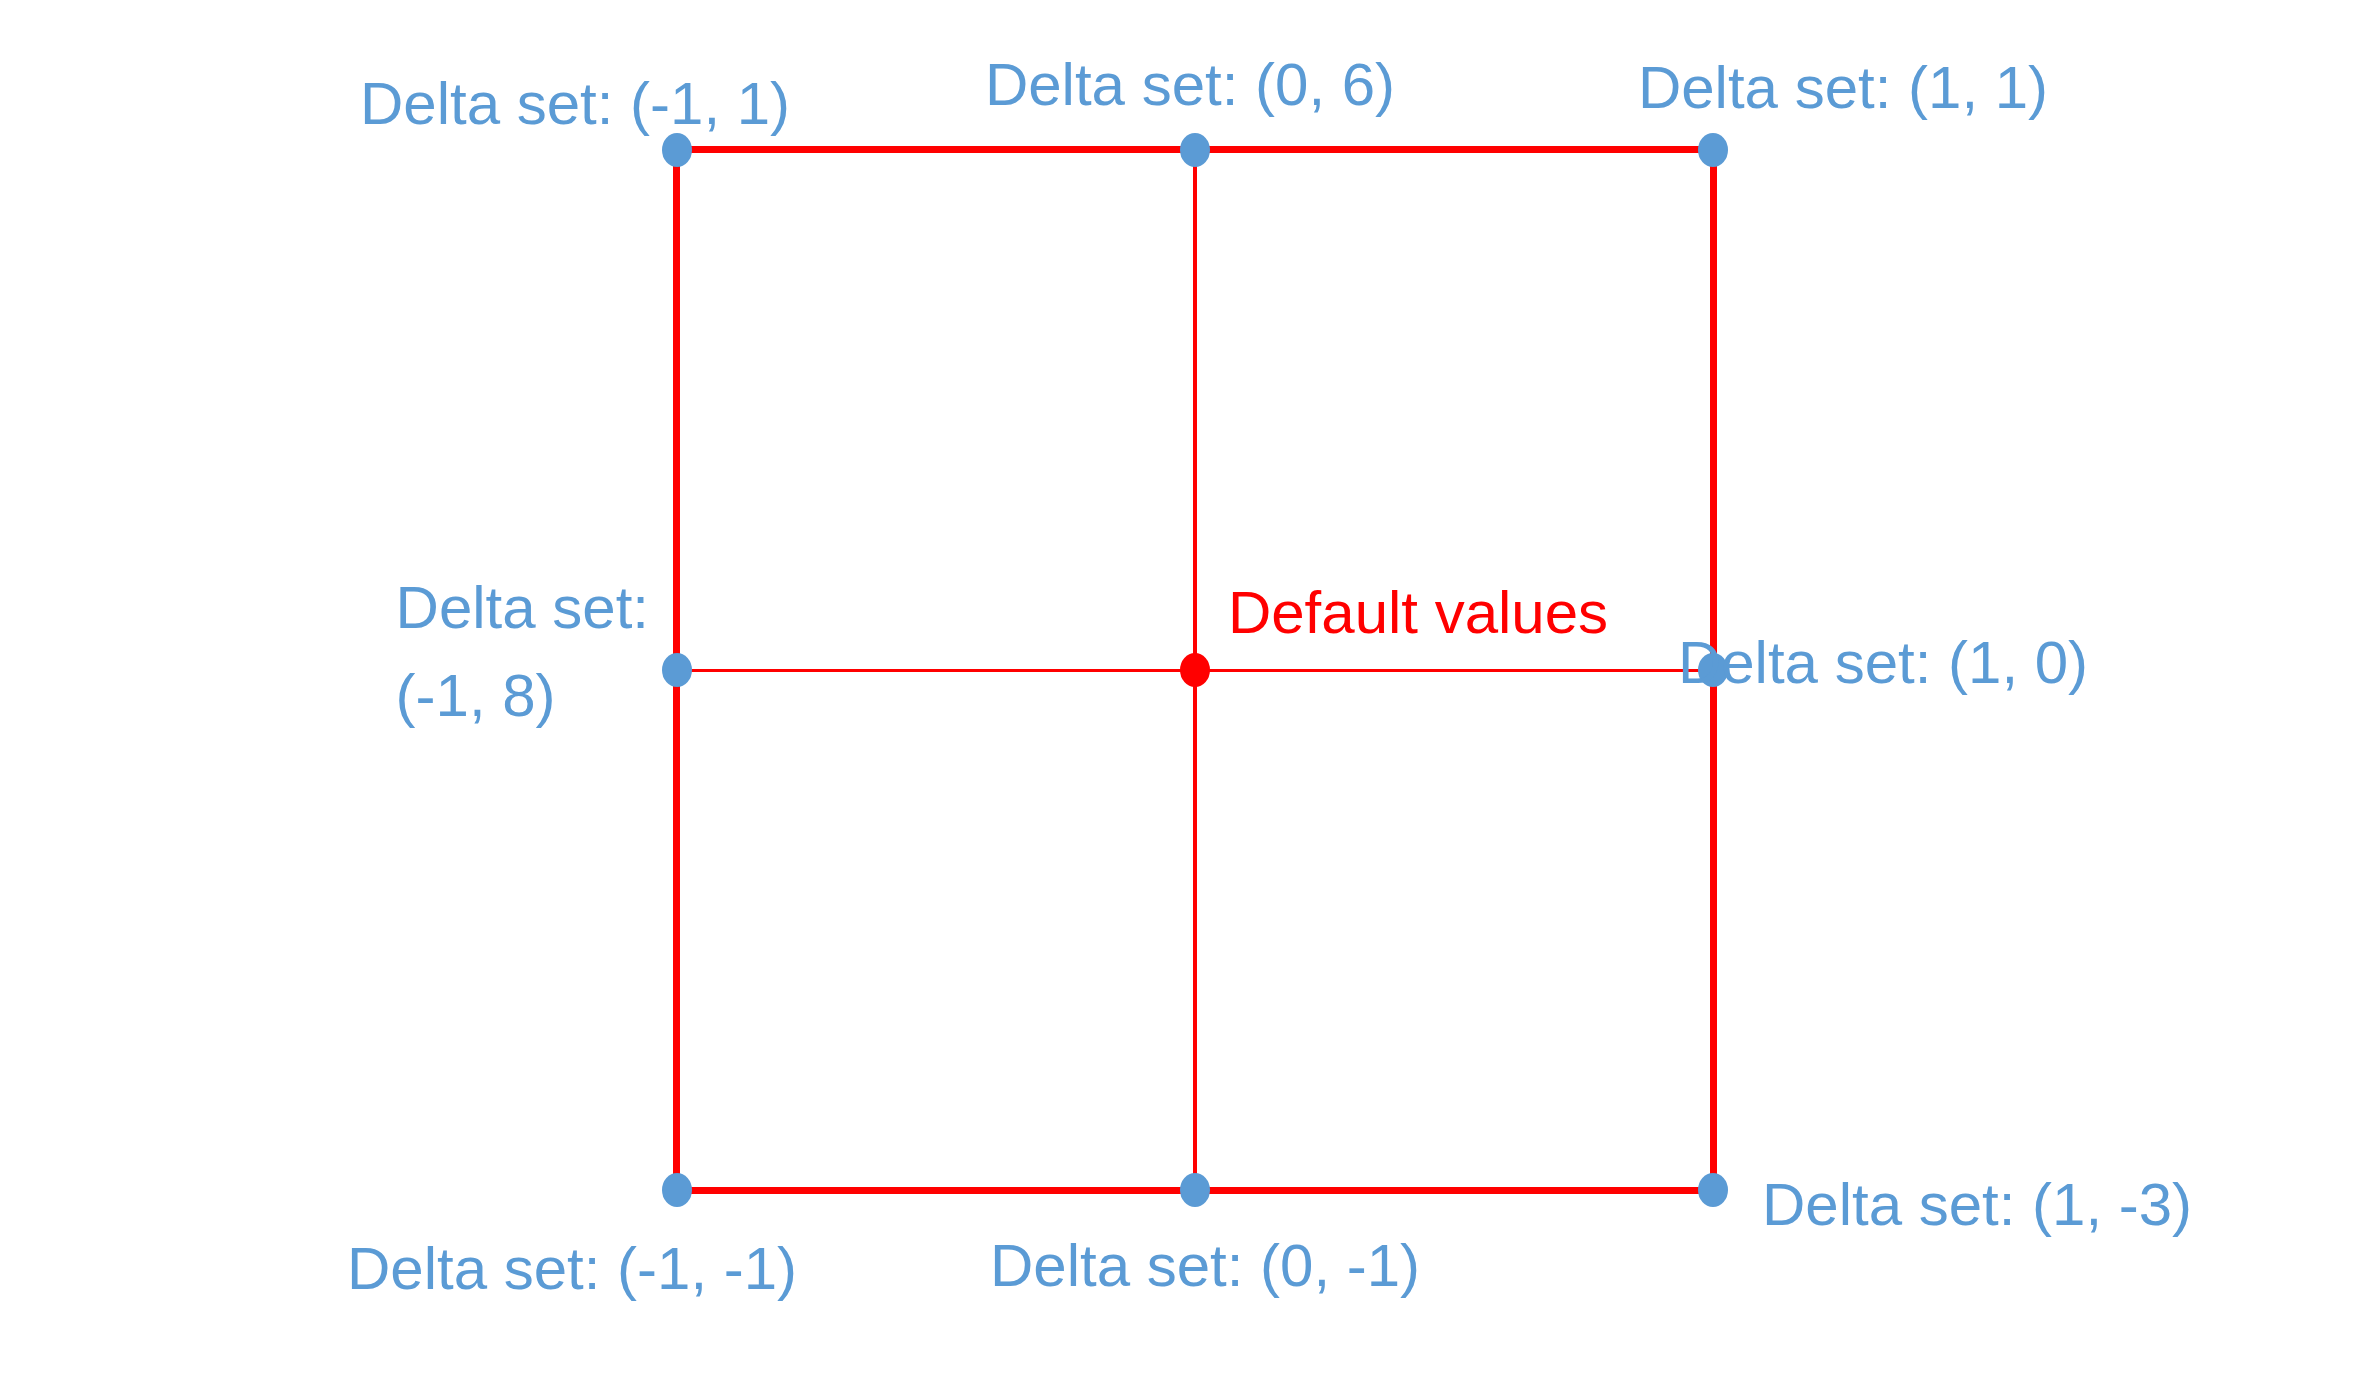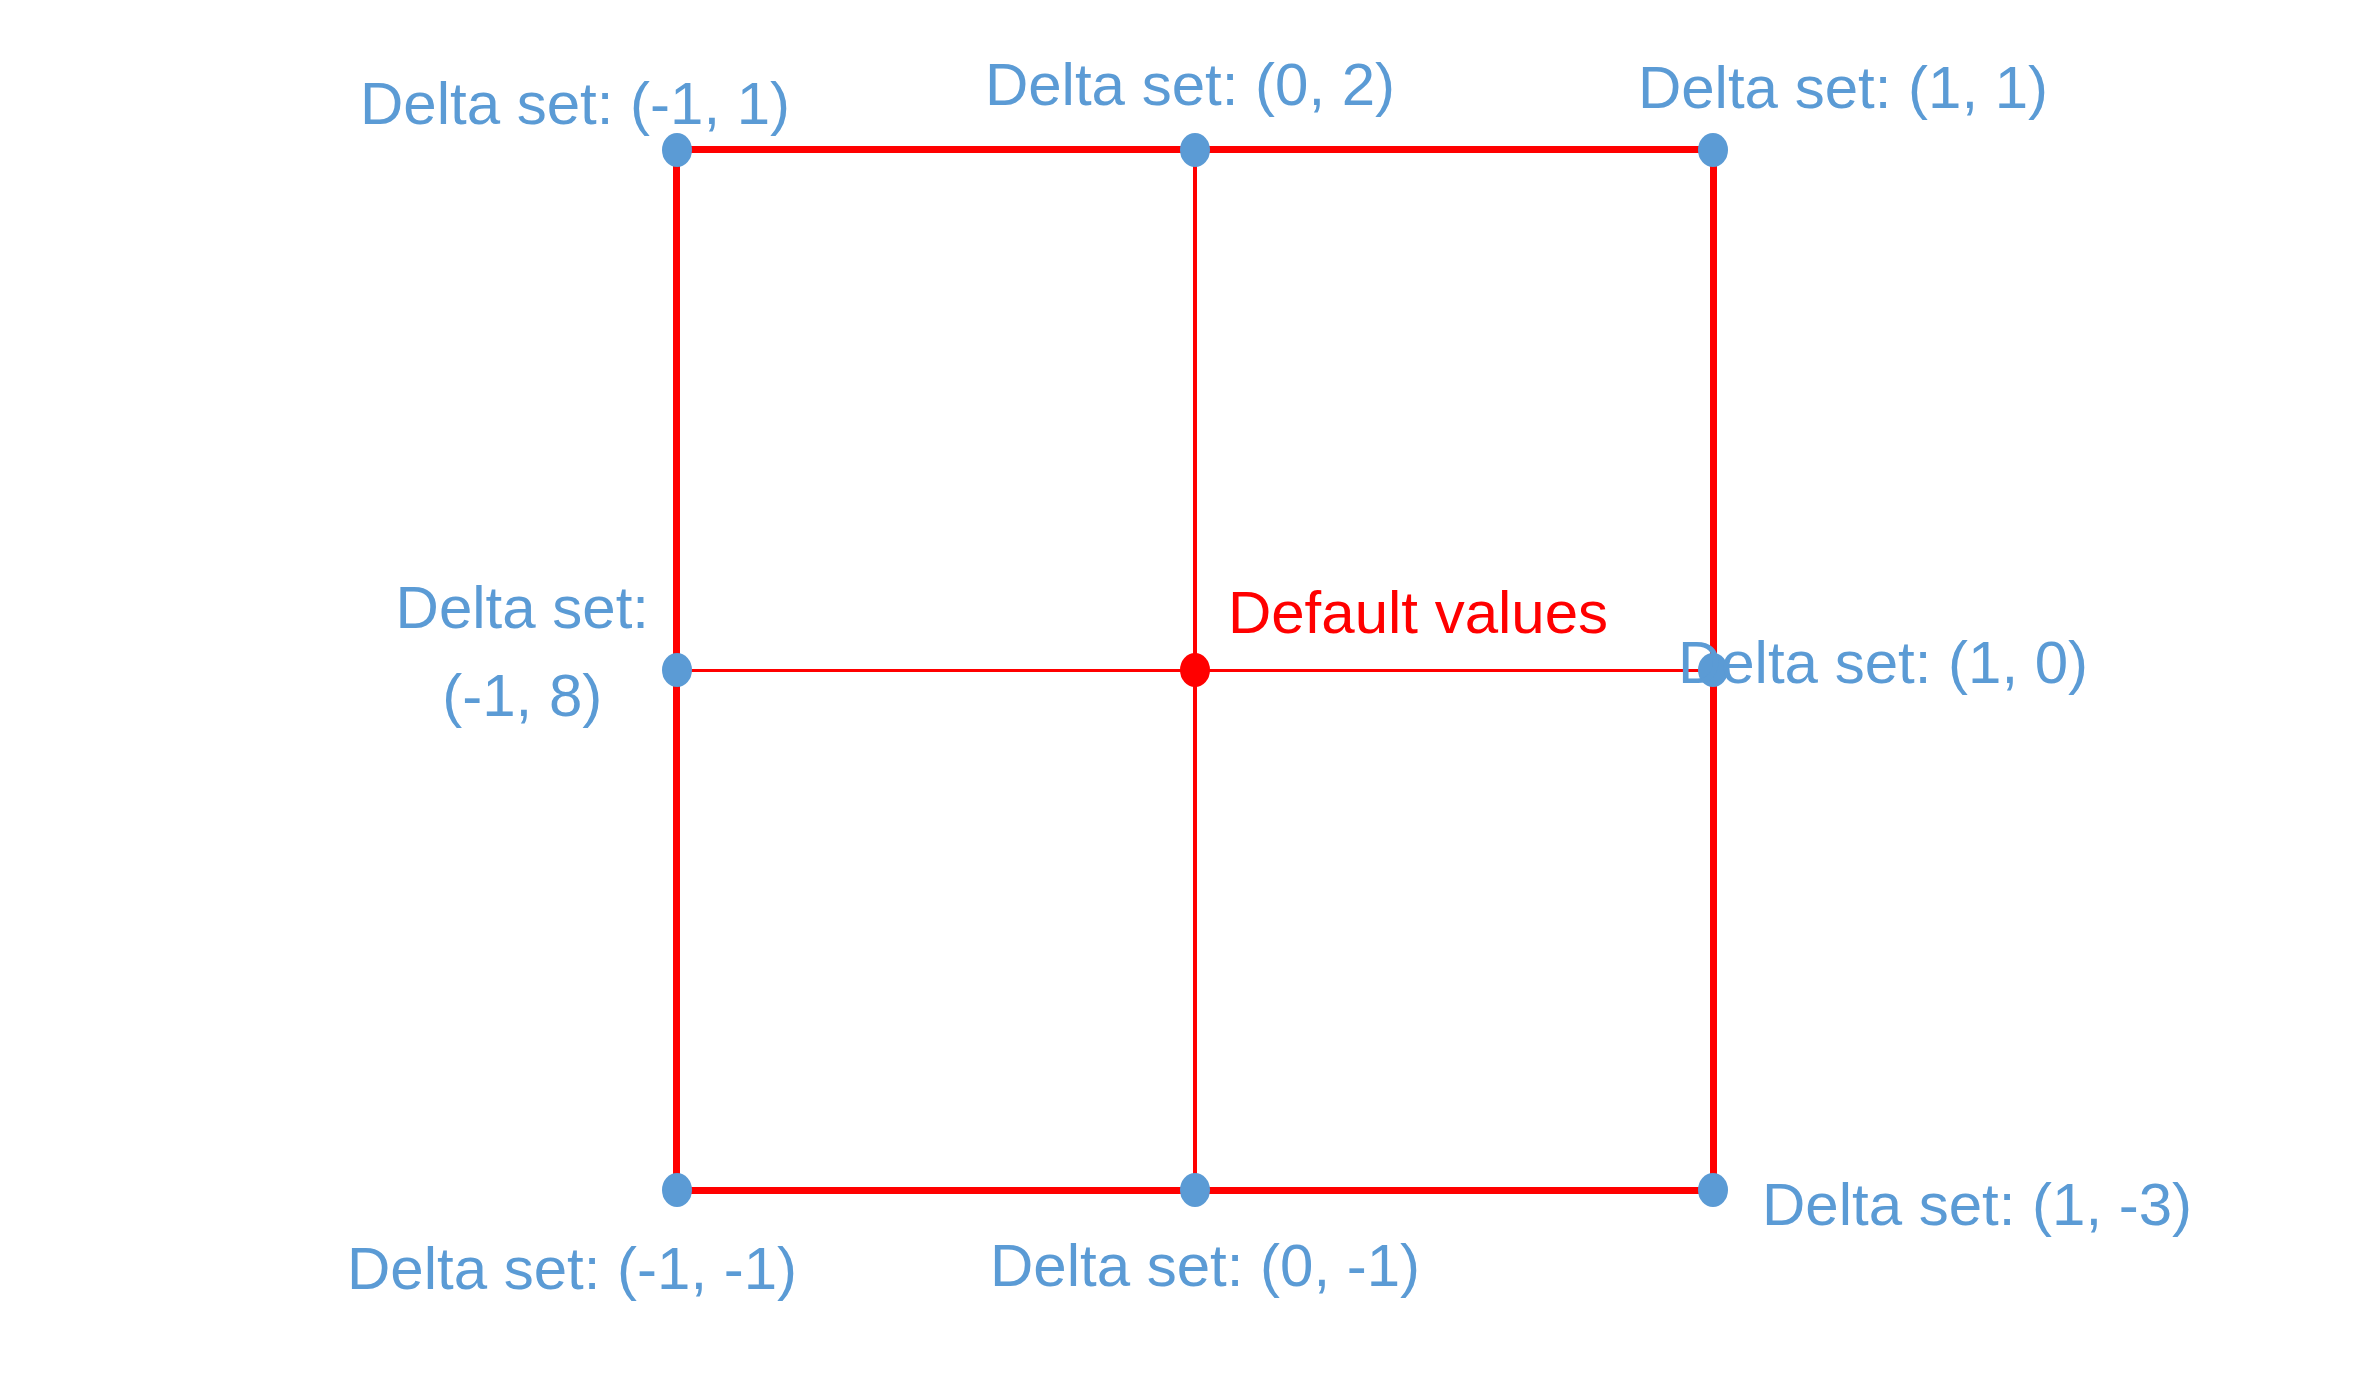--- a/index.html
+++ b/index.html
@@ -63,21 +63,21 @@
   .lbl.tc { left: 1190px; top: 85px; }
   .lbl.tr { left: 1843px; top: 88px; }
   .lbl.c  { left: 1410px; top: 613px; margin-left: 8px; }
   .lbl.mr { left: 1883px; top: 663px; }
   .lbl.bl { left: 572px;  top: 1269px; }
   .lbl.bc { left: 1205px; top: 1266px; }
   .lbl.br { left: 1977px; top: 1205px; }
   .lbl.ml {
     left: auto; right: 1726px; top: 652px;
     transform: translateY(-50%);
-    text-align: center;
+    text-align: left;
     line-height: 88px;
   }
 </style>
 </head>
 <body>
 
 <div class="canvas">
 
   <div class="grid-outline"></div>
   <div class="grid-vline"></div>
@@ -87,21 +87,21 @@
   <div class="dot tc"></div>
   <div class="dot tr"></div>
   <div class="dot ml"></div>
   <div class="dot c red"></div>
   <div class="dot mr"></div>
   <div class="dot bl"></div>
   <div class="dot bc"></div>
   <div class="dot br"></div>
 
   <div class="lbl tl">Delta set: (-1, 1)</div>
-  <div class="lbl tc">Delta set: (0, 2)</div>
+  <div class="lbl tc">Delta set: (0, 6)</div>
   <div class="lbl tr">Delta set: (1, 1)</div>
 
   <div class="lbl ml">
     <span>Delta set:</span><br>
     <span>(-1, 8)</span>
   </div>
 
   <div class="lbl c red">Default values</div>
   <div class="lbl mr">Delta set: (1, 0)</div>
   <div class="lbl bl">Delta set: (-1, -1)</div>

